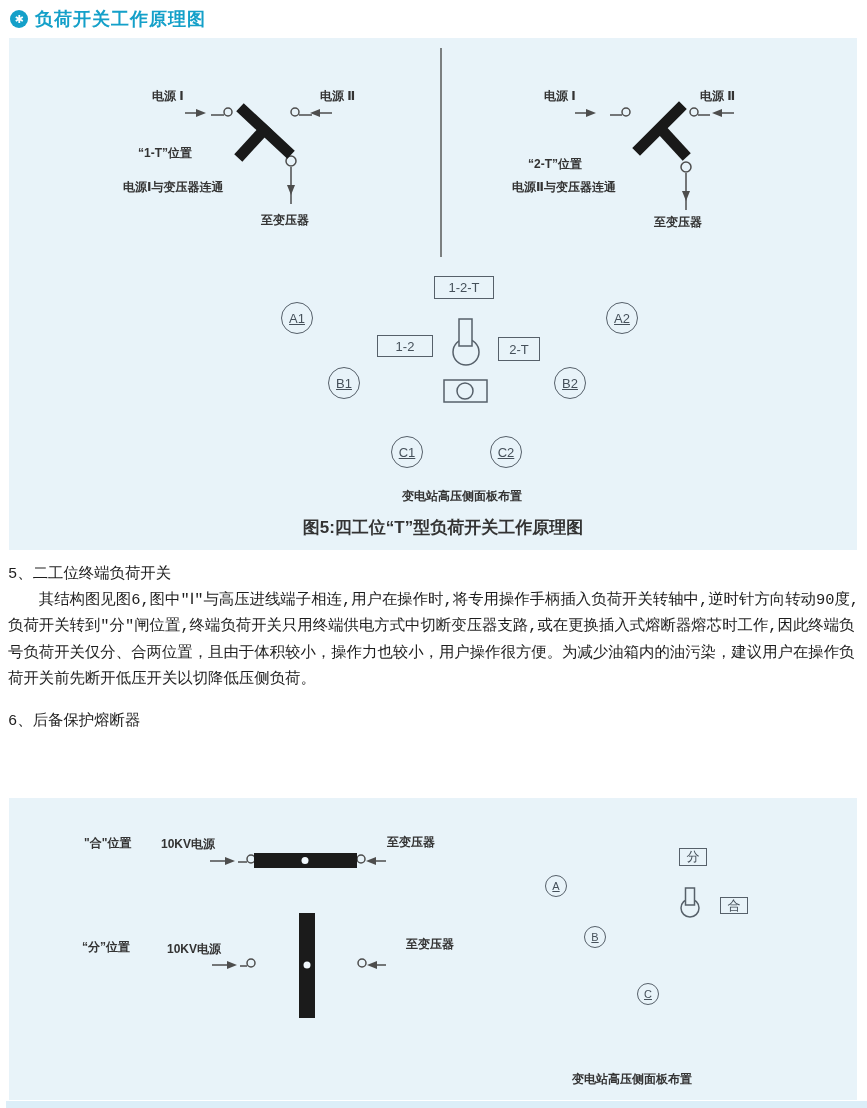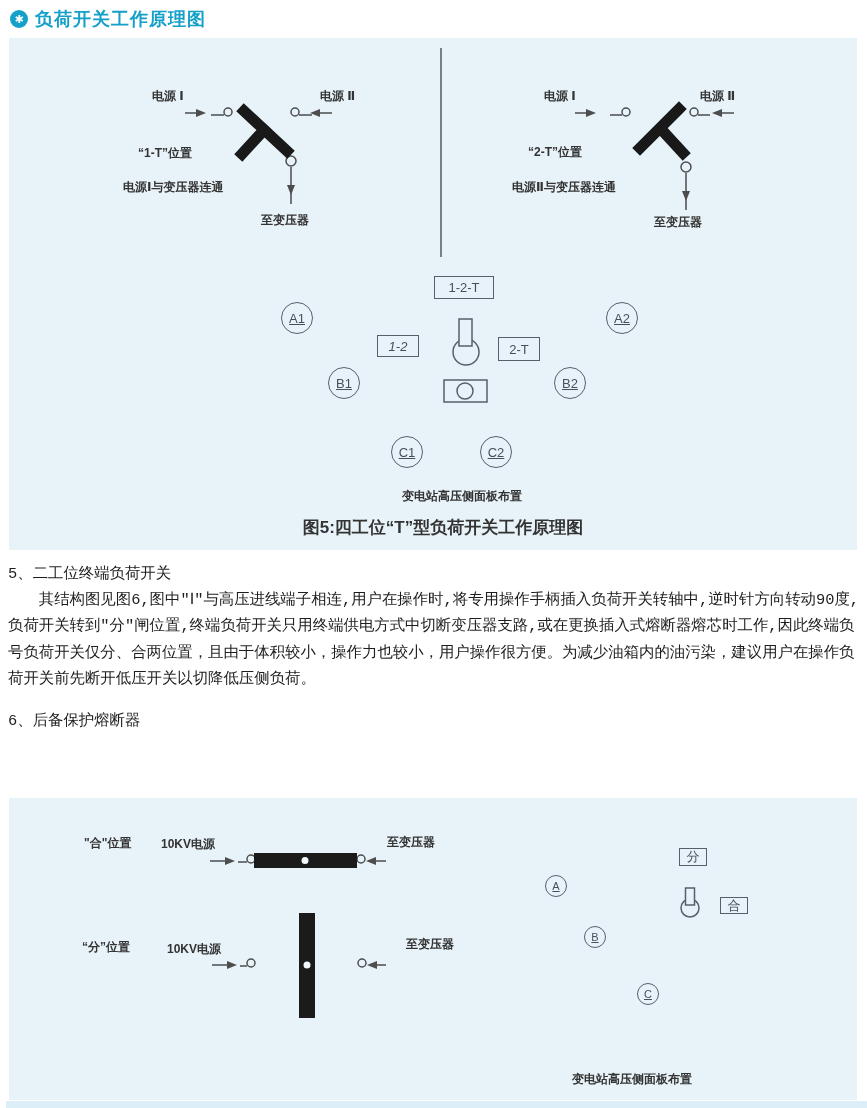--- a/index.html
+++ b/index.html
@@ -124,33 +124,33 @@
   </svg>
 
   <div class="lbl f14" style="left:152px;top:90px;">电源 Ⅰ</div>
   <div class="lbl f14" style="left:320px;top:90px;">电源 Ⅱ</div>
   <div class="lbl f15" style="left:138px;top:147px;">“1-T”位置</div>
   <div class="lbl f14" style="left:123px;top:181px;">电源Ⅰ与变压器连通</div>
   <div class="lbl f14" style="left:261px;top:214px;">至变压器</div>
 
   <div class="lbl f14" style="left:544px;top:90px;">电源 Ⅰ</div>
   <div class="lbl f14" style="left:700px;top:90px;">电源 Ⅱ</div>
-  <div class="lbl f15" style="left:528px;top:146px;">“2-T”位置</div>
+  <div class="lbl f15" style="left:528px;top:158px;">“2-T”位置</div>
   <div class="lbl f14" style="left:512px;top:181px;">电源Ⅱ与变压器连通</div>
   <div class="lbl f14" style="left:654px;top:216px;">至变压器</div>
 
   <div class="obox f13" style="left:434px;top:276px;width:60px;height:23px;">1-2-T</div>
-  <div class="obox f13" style="left:377px;top:335px;width:42px;height:22px;font-style:italic;">1-2</div>
+  <div class="obox f13" style="left:377px;top:335px;width:56px;height:22px;">1-2</div>
   <div class="obox f13" style="left:498px;top:337px;width:42px;height:24px;">2-T</div>
   <div class="circle c32" style="left:281px;top:302px;">A1</div>
   <div class="circle c32" style="left:606px;top:302px;">A2</div>
   <div class="circle c32" style="left:328px;top:367px;">B1</div>
   <div class="circle c32" style="left:554px;top:367px;">B2</div>
   <div class="circle c32" style="left:391px;top:436px;">C1</div>
-  <div class="circle c32" style="left:480px;top:436px;">C2</div>
+  <div class="circle c32" style="left:490px;top:436px;">C2</div>
   <div class="cap capcenter f14" style="left:312px;top:488px;width:300px;">变电站高压侧面板布置</div>
   <div class="cap capcenter" style="left:243px;top:516px;width:400px;font-size:17px;font-weight:bold;">图5:四工位“T”型负荷开关工作原理图</div>
 
   <div class="bodytext" style="top:561px;">5、二工位终端负荷开关</div>
   <div class="bodytext indent" style="top:587px;">其结构图见图6,图中"Ⅰ"与高压进线端子相连,用户在操作时,将专用操作手柄插入负荷开关转轴中,逆时针方向转动90度,负荷开关转到"分"闸位置,终端负荷开关只用终端供电方式中切断变压器支路,或在更换插入式熔断器熔芯时工作,因此终端负号负荷开关仅分、合两位置，且由于体积较小，操作力也较小，用户操作很方便。为减少油箱内的油污染，建议用户在操作负荷开关前先断开低压开关以切降低压侧负荷。</div>
   <div class="bodytext" style="top:687px;margin-top:21px;">6、后备保护熔断器</div>
 
   <div class="lbl f15" style="left:84px;top:837px;">"合"位置</div>
   <div class="lbl f15" style="left:161px;top:838px;">10KV电源</div>
   <div class="lbl f14" style="left:387px;top:836px;">至变压器</div>

